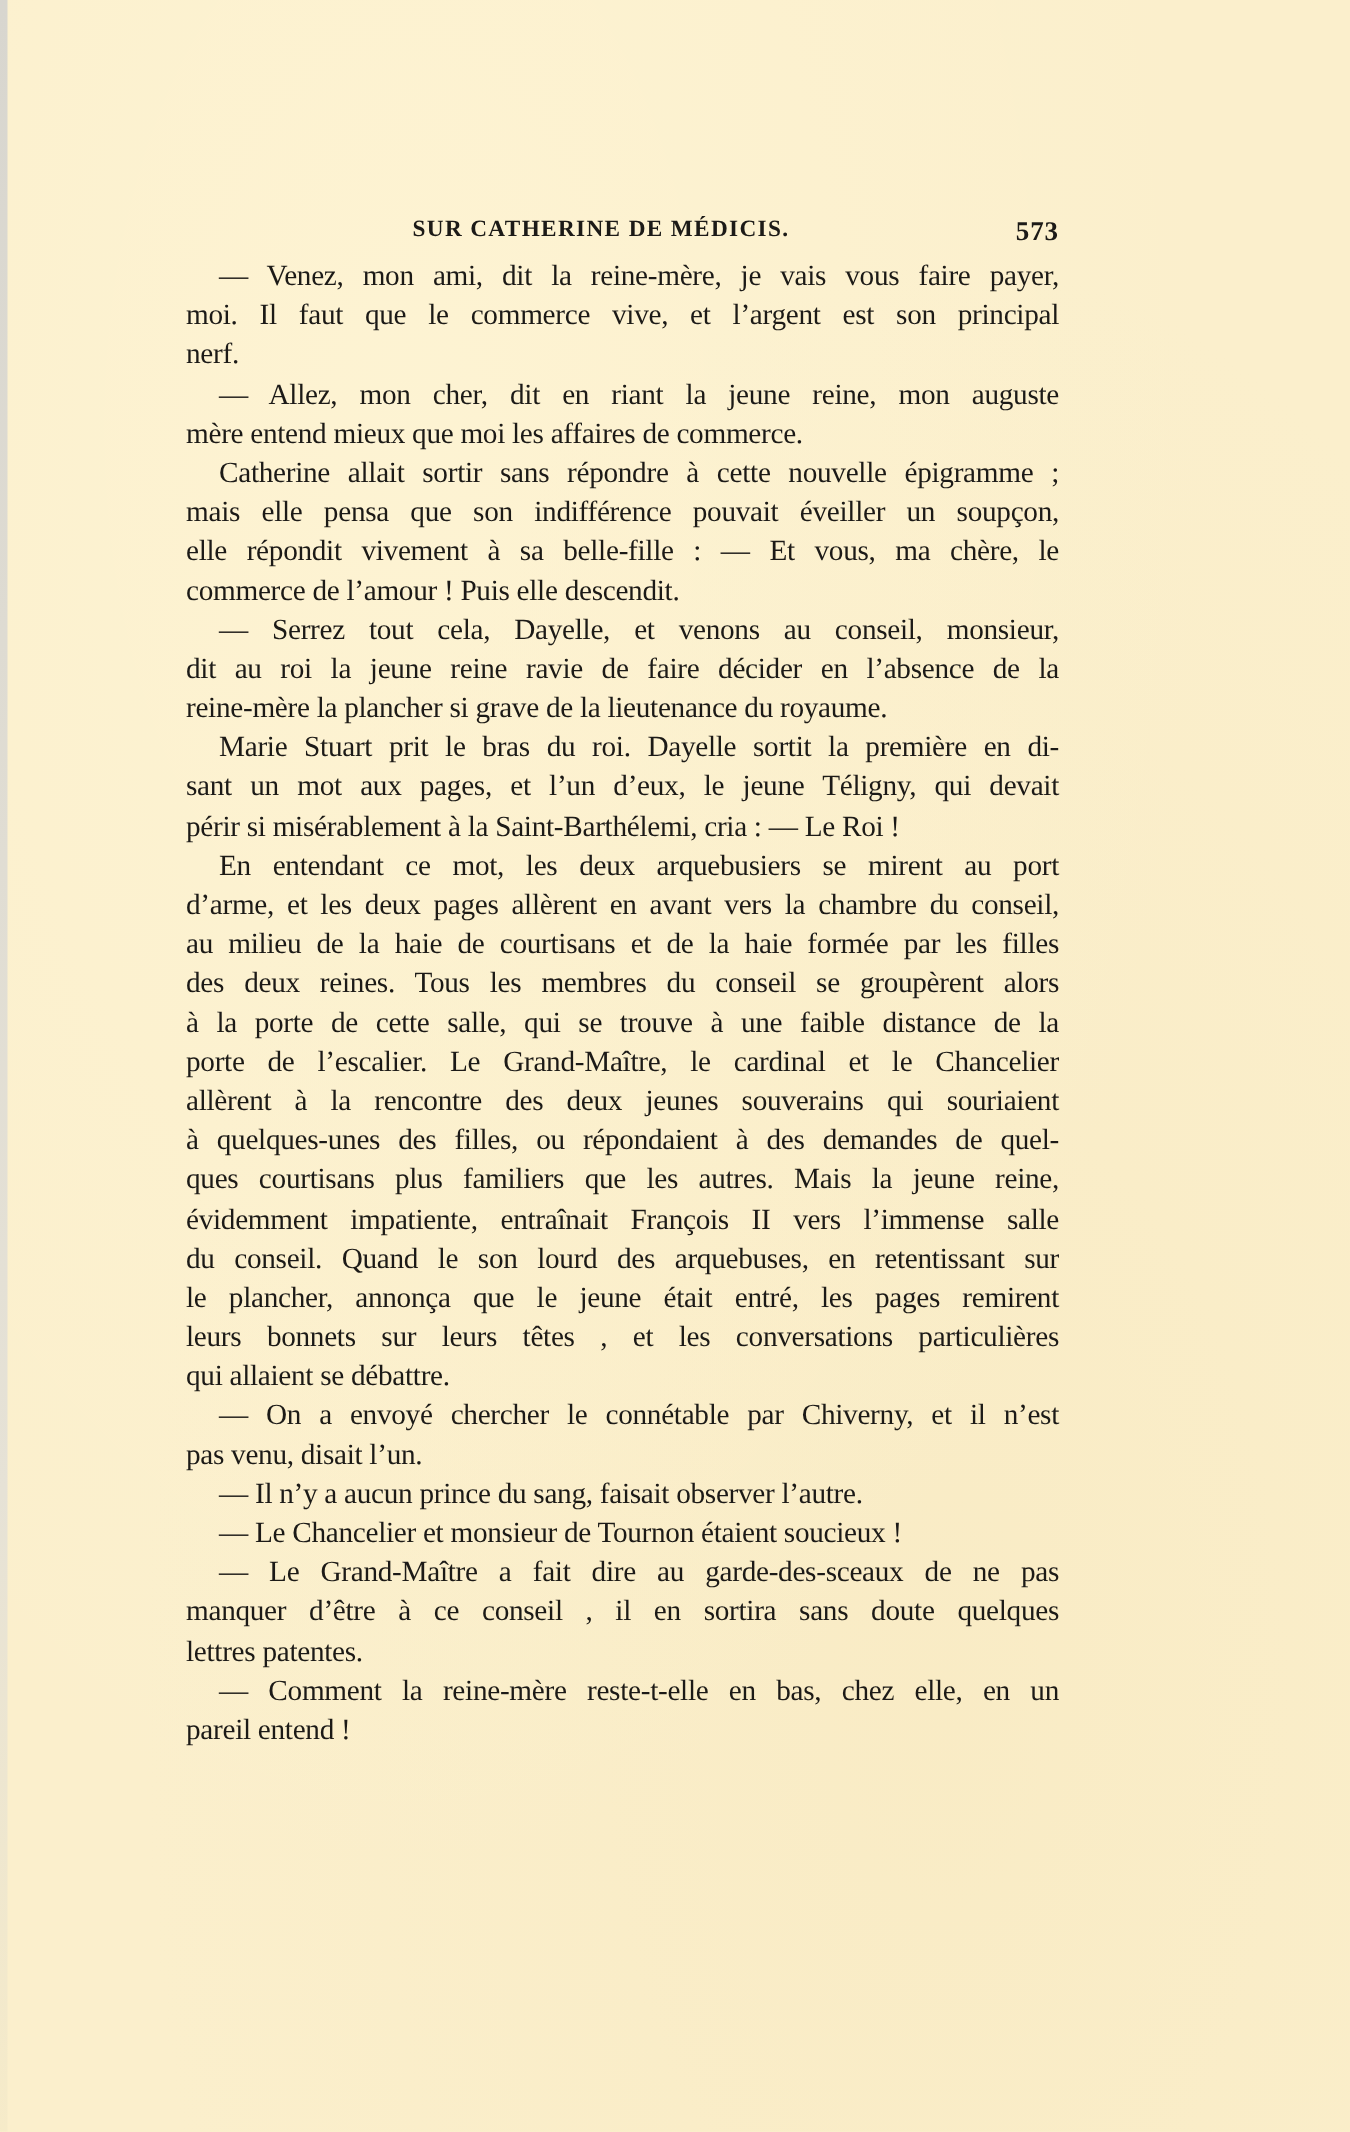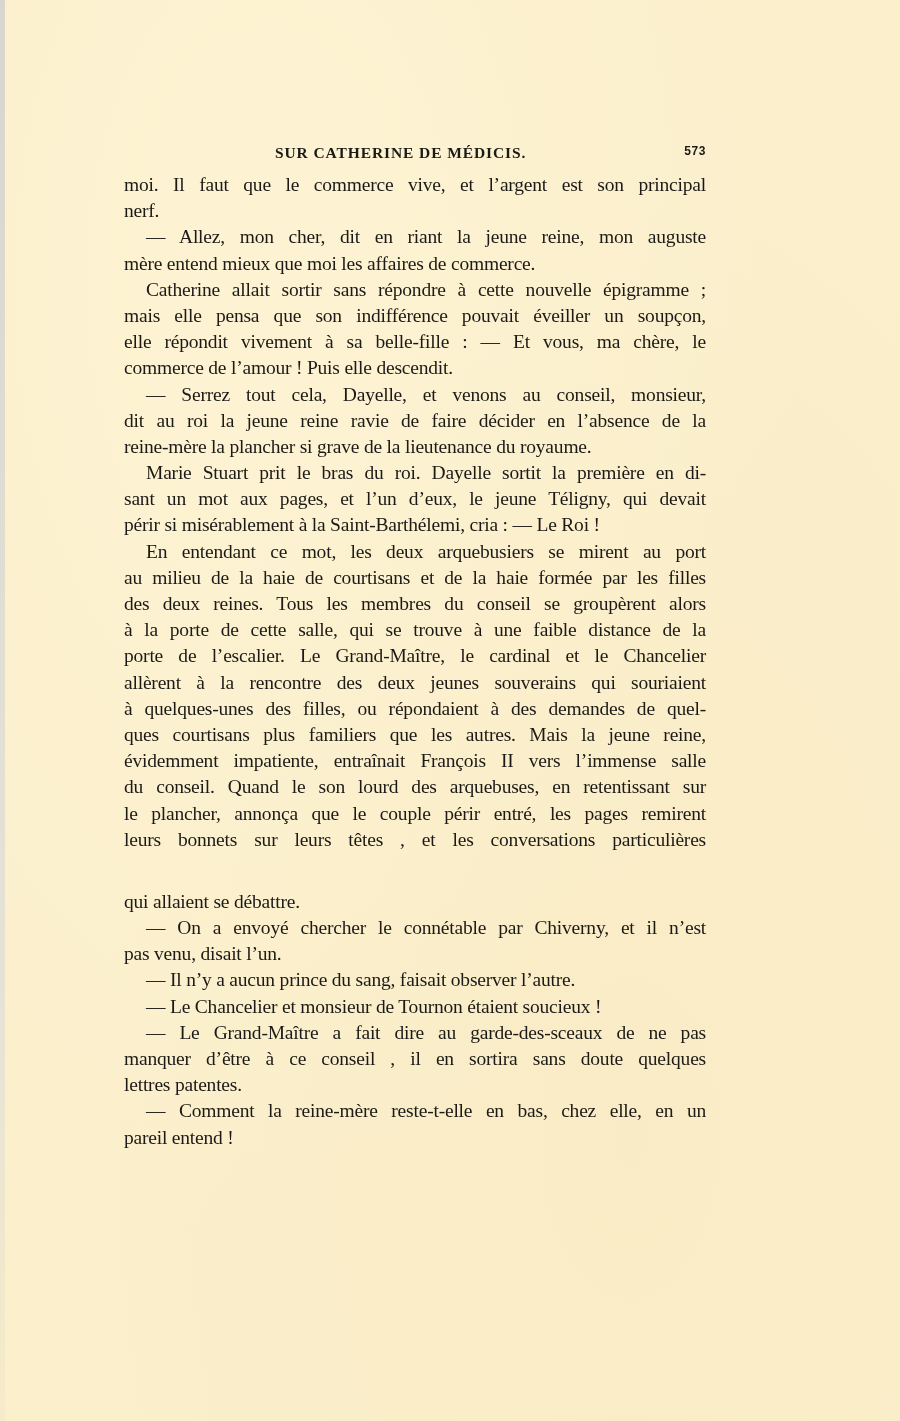--- a/index.html
+++ b/index.html
@@ -44,23 +44,23 @@
     font-family: "Liberation Serif", serif;
     font-weight: bold;
     font-size: 15.5px;
     letter-spacing: 0.9px;
     white-space: nowrap;
   }
   .page-number {
     position: absolute;
     right: 0;
     top: 0;
-    font-family: Liberation Sans, sans-serif;
+    font-family: Liberation Serif, serif;
     font-weight: bold;
-    font-size: 12px;
+    font-size: 18px;
     letter-spacing: 0.6px;
     margin-left: 12px;
   }
   .body-text {
     position: absolute;
     left: 124px;
     top: 172px;
     width: 582px;
   }
   .line {
@@ -86,47 +86,49 @@
 
 <div class="page">
   <div class="left-edge"></div>
 
   <div class="running-head">
     <span class="running-title">SUR CATHERINE DE MÉDICIS.</span>
     <span class="page-number">573</span>
   </div>
 
   <div class="body-text" id="body-text">
+      <div class="line indent" style="white-space: nowrap; width: 560px;">— Venez, mon ami, dit la reine-mère, je vais vous faire payer,</div>
       <div class="line" style="white-space: nowrap; width: 582px;">moi. Il faut que le commerce vive, et l’argent est son principal</div>
       <div class="line last" style="white-space: nowrap; width: 582px;">nerf.</div>
       <div class="line indent" style="white-space: nowrap; width: 560px;">— Allez, mon cher, dit en riant la jeune reine, mon auguste</div>
       <div class="line last" style="white-space: nowrap; width: 582px;">mère entend mieux que moi les affaires de commerce.</div>
       <div class="line indent" style="white-space: nowrap; width: 560px;">Catherine allait sortir sans répondre à cette nouvelle épigramme ;</div>
       <div class="line" style="white-space: nowrap; width: 582px;">mais elle pensa que son indifférence pouvait éveiller un soupçon,</div>
       <div class="line" style="white-space: nowrap; width: 582px;">elle répondit vivement à sa belle-fille : — Et vous, ma chère, le</div>
       <div class="line last" style="white-space: nowrap; width: 582px;">commerce de l’amour ! Puis elle descendit.</div>
       <div class="line indent" style="white-space: nowrap; width: 560px;">— Serrez tout cela, Dayelle, et venons au conseil, monsieur,</div>
       <div class="line" style="white-space: nowrap; width: 582px;">dit au roi la jeune reine ravie de faire décider en l’absence de la</div>
       <div class="line last" style="white-space: nowrap; width: 582px;">reine-mère la plancher si grave de la lieutenance du royaume.</div>
       <div class="line indent" style="white-space: nowrap; width: 560px;">Marie Stuart prit le bras du roi. Dayelle sortit la première en di-</div>
       <div class="line" style="white-space: nowrap; width: 582px;">sant un mot aux pages, et l’un d’eux, le jeune Téligny, qui devait</div>
       <div class="line last" style="white-space: nowrap; width: 582px;">périr si misérablement à la Saint-Barthélemi, cria : — Le Roi !</div>
       <div class="line indent" style="white-space: nowrap; width: 560px;">En entendant ce mot, les deux arquebusiers se mirent au port</div>
+      <div class="line" style="white-space: nowrap; width: 582px;">d’arme, et les deux pages allèrent en avant vers la chambre du conseil,</div>
       <div class="line" style="white-space: nowrap; width: 582px;">au milieu de la haie de courtisans et de la haie formée par les filles</div>
       <div class="line" style="white-space: nowrap; width: 582px;">des deux reines. Tous les membres du conseil se groupèrent alors</div>
       <div class="line" style="white-space: nowrap; width: 582px;">à la porte de cette salle, qui se trouve à une faible distance de la</div>
       <div class="line" style="white-space: nowrap; width: 582px;">porte de l’escalier. Le Grand-Maître, le cardinal et le Chancelier</div>
       <div class="line" style="white-space: nowrap; width: 582px;">allèrent à la rencontre des deux jeunes souverains qui souriaient</div>
       <div class="line" style="white-space: nowrap; width: 582px;">à quelques-unes des filles, ou répondaient à des demandes de quel-</div>
       <div class="line" style="white-space: nowrap; width: 582px;">ques courtisans plus familiers que les autres. Mais la jeune reine,</div>
       <div class="line" style="white-space: nowrap; width: 582px;">évidemment impatiente, entraînait François II vers l’immense salle</div>
       <div class="line" style="white-space: nowrap; width: 582px;">du conseil. Quand le son lourd des arquebuses, en retentissant sur</div>
-      <div class="line" style="white-space: nowrap; width: 582px;">le plancher, annonça que le couple périr entré, les pages remirent</div>
+      <div class="line" style="white-space: nowrap; width: 582px;">le plancher, annonça que le jeune était entré, les pages remirent</div>
       <div class="line" style="white-space: nowrap; width: 582px;">leurs bonnets sur leurs têtes , et les conversations particulières</div>
-      <div class="line last" style="white-space: nowrap; width: 582px; margin-top: 36px;">qui allaient se débattre.</div>
+      <div class="line last" style="white-space: nowrap; width: 582px;">qui allaient se débattre.</div>
       <div class="line indent" style="white-space: nowrap; width: 560px;">— On a envoyé chercher le connétable par Chiverny, et il n’est</div>
       <div class="line last" style="white-space: nowrap; width: 582px;">pas venu, disait l’un.</div>
       <div class="line indent last" style="white-space: nowrap; width: 560px;">— Il n’y a aucun prince du sang, faisait observer l’autre.</div>
       <div class="line indent last" style="white-space: nowrap; width: 560px;">— Le Chancelier et monsieur de Tournon étaient soucieux !</div>
       <div class="line indent" style="white-space: nowrap; width: 560px;">— Le Grand-Maître a fait dire au garde-des-sceaux de ne pas</div>
       <div class="line" style="white-space: nowrap; width: 582px;">manquer d’être à ce conseil , il en sortira sans doute quelques</div>
       <div class="line last" style="white-space: nowrap; width: 582px;">lettres patentes.</div>
       <div class="line indent" style="white-space: nowrap; width: 560px;">— Comment la reine-mère reste-t-elle en bas, chez elle, en un</div>
       <div class="line last" style="white-space: nowrap; width: 582px;">pareil entend !</div>
     </div>

